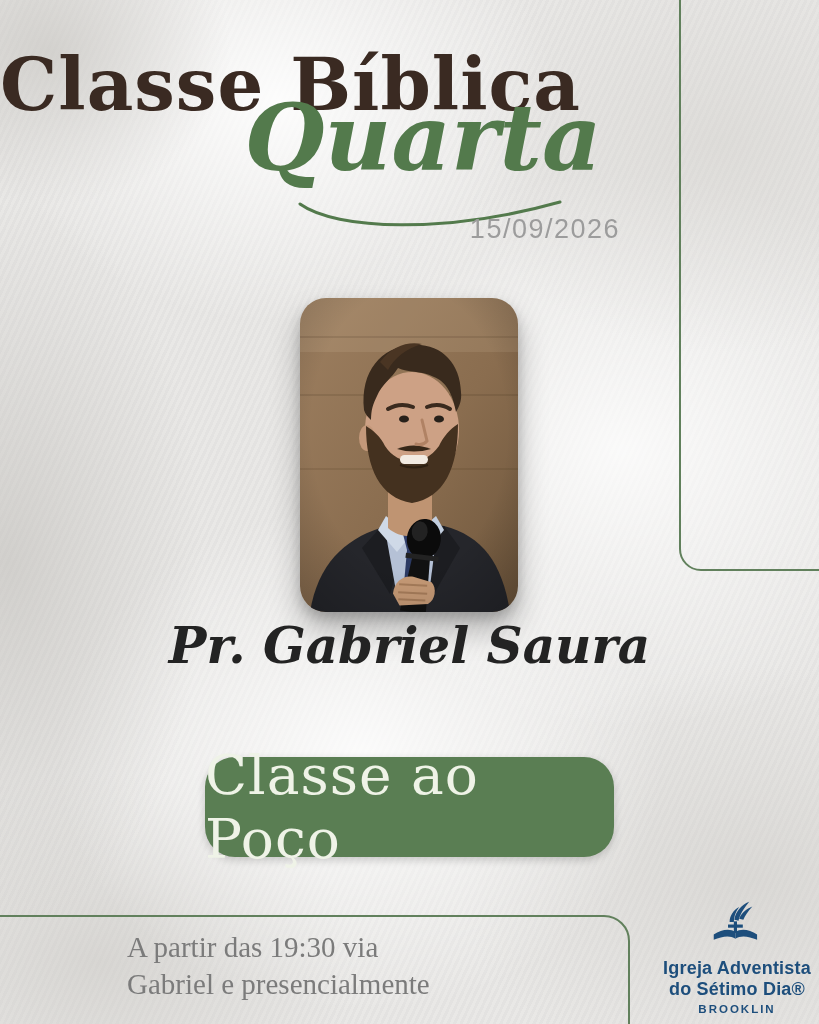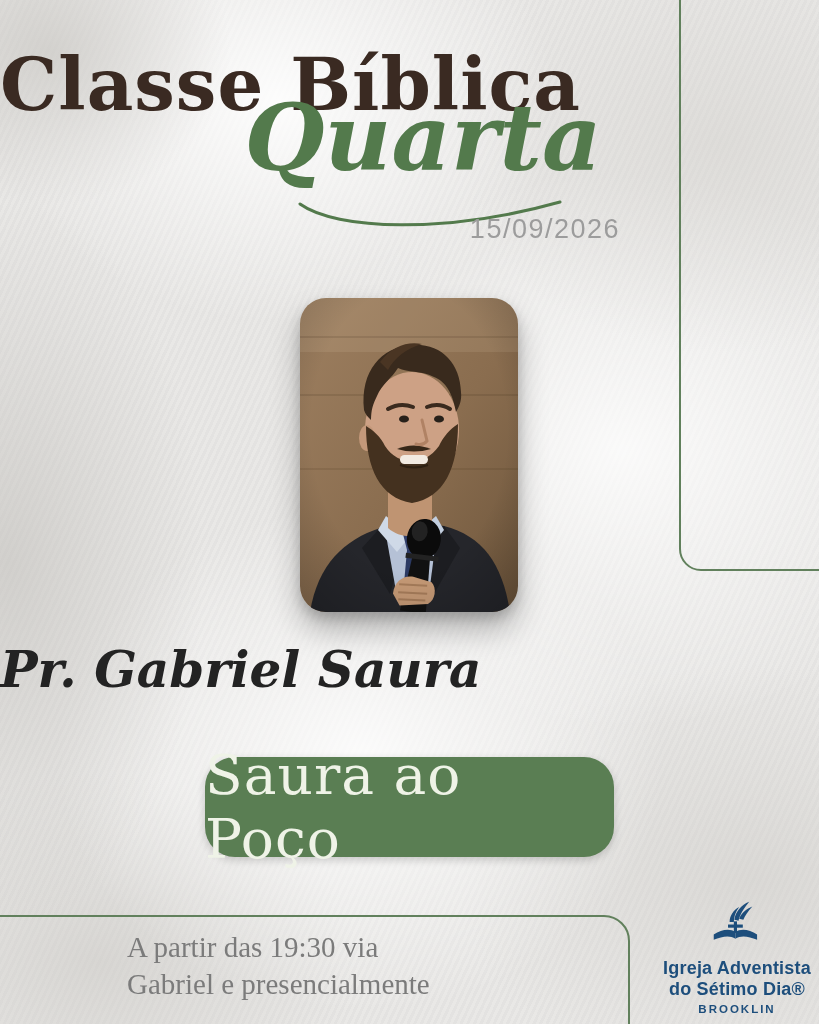--- a/index.html
+++ b/index.html
@@ -46,23 +46,23 @@
   }
 
   .photo-card {
     position:absolute; left:300px; top:298px; width:218px; height:314px;
     border-radius:26px; overflow:hidden;
     box-shadow:0 18px 30px rgba(0,0,0,.26), 0 6px 12px rgba(0,0,0,.16);
   }
   .photo-card svg { display:block; }
 
   .speaker-name {
-    position:absolute; top:616px; left:0; width:819px; 
+    position:absolute; top:616px; left:0; width:819px; text-align:center;
     font-family:"DejaVu Serif","Liberation Serif",serif; font-style:italic;
-    font-size:50px; font-weight:600; color:#232323;margin-top:24px;
+    font-size:50px; font-weight:600; color:#232323;
   }
 
   .topic-badge {
     position:absolute; left:205px; top:757px; width:409px; height:100px;
     background:#5a7e53; border-radius:30px;
     display:flex; align-items:center; justify-content:center;
     box-shadow:0 3px 8px rgba(0,0,0,.18);
     font-family:"DejaVu Serif","Liberation Serif",serif;
     font-size:55px; color:#eff3e7; letter-spacing:1px;
   }
@@ -152,21 +152,21 @@
         <path d="M95 298 C95 285 104 278 114 279 L132 282 C138 287 138 299 131 304 L103 309 Z" fill="#c69a76"></path>
         <path d="M100 288 L128 286 M100 296 L129 294 M101 303 L128 301" stroke="#a67c5a" stroke-width="2" fill="none"></path>
       </g>
       <rect width="218" height="314" fill="url(#vign)"></rect>
     </svg>
   </div>
 
   <div class="speaker-name">Pr. Gabriel Saura</div>
 
   <div class="topic-badge">
-    <span>Saura ao Poço</span>
+    <span>Classe ao Poço</span>
   </div>
 
   <div class="schedule">
     <div>A partir das 19:30 via</div>
     <div>Gabriel e presencialmente</div>
   </div>
 
   <div class="church-logo">
     <svg class="logo-icon" viewBox="0 0 140 84" fill="#1d4e7c">
 

